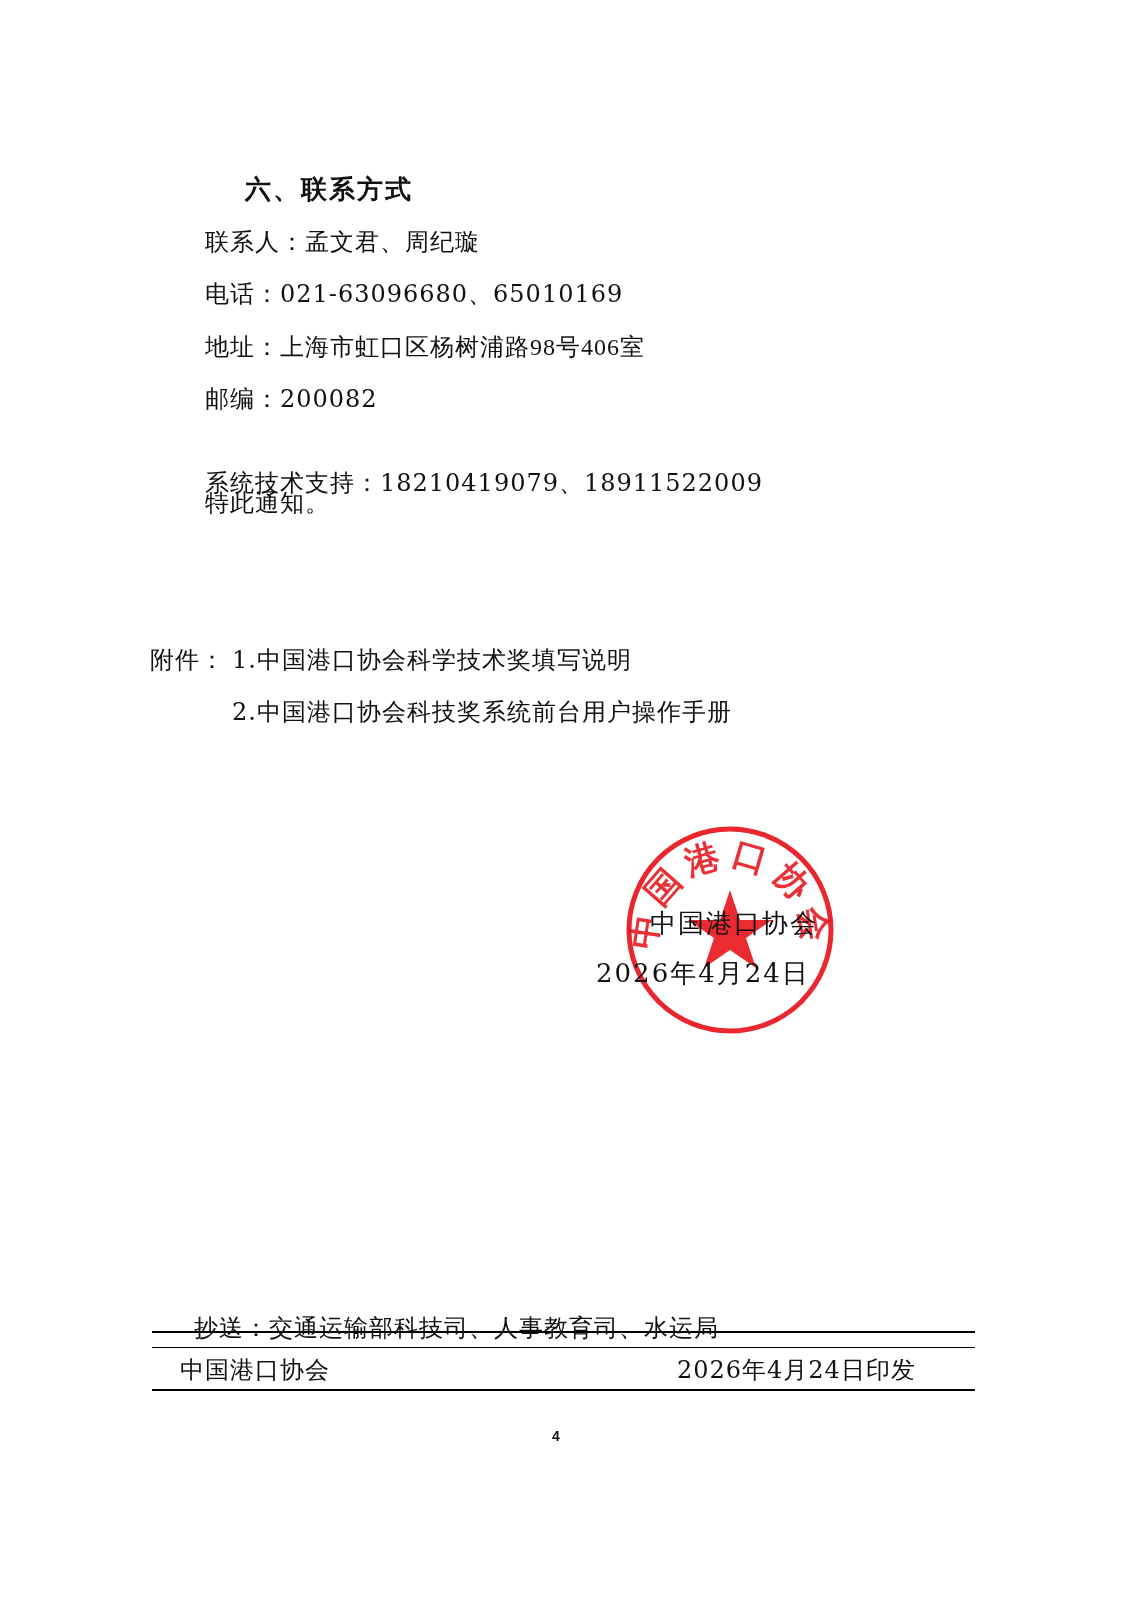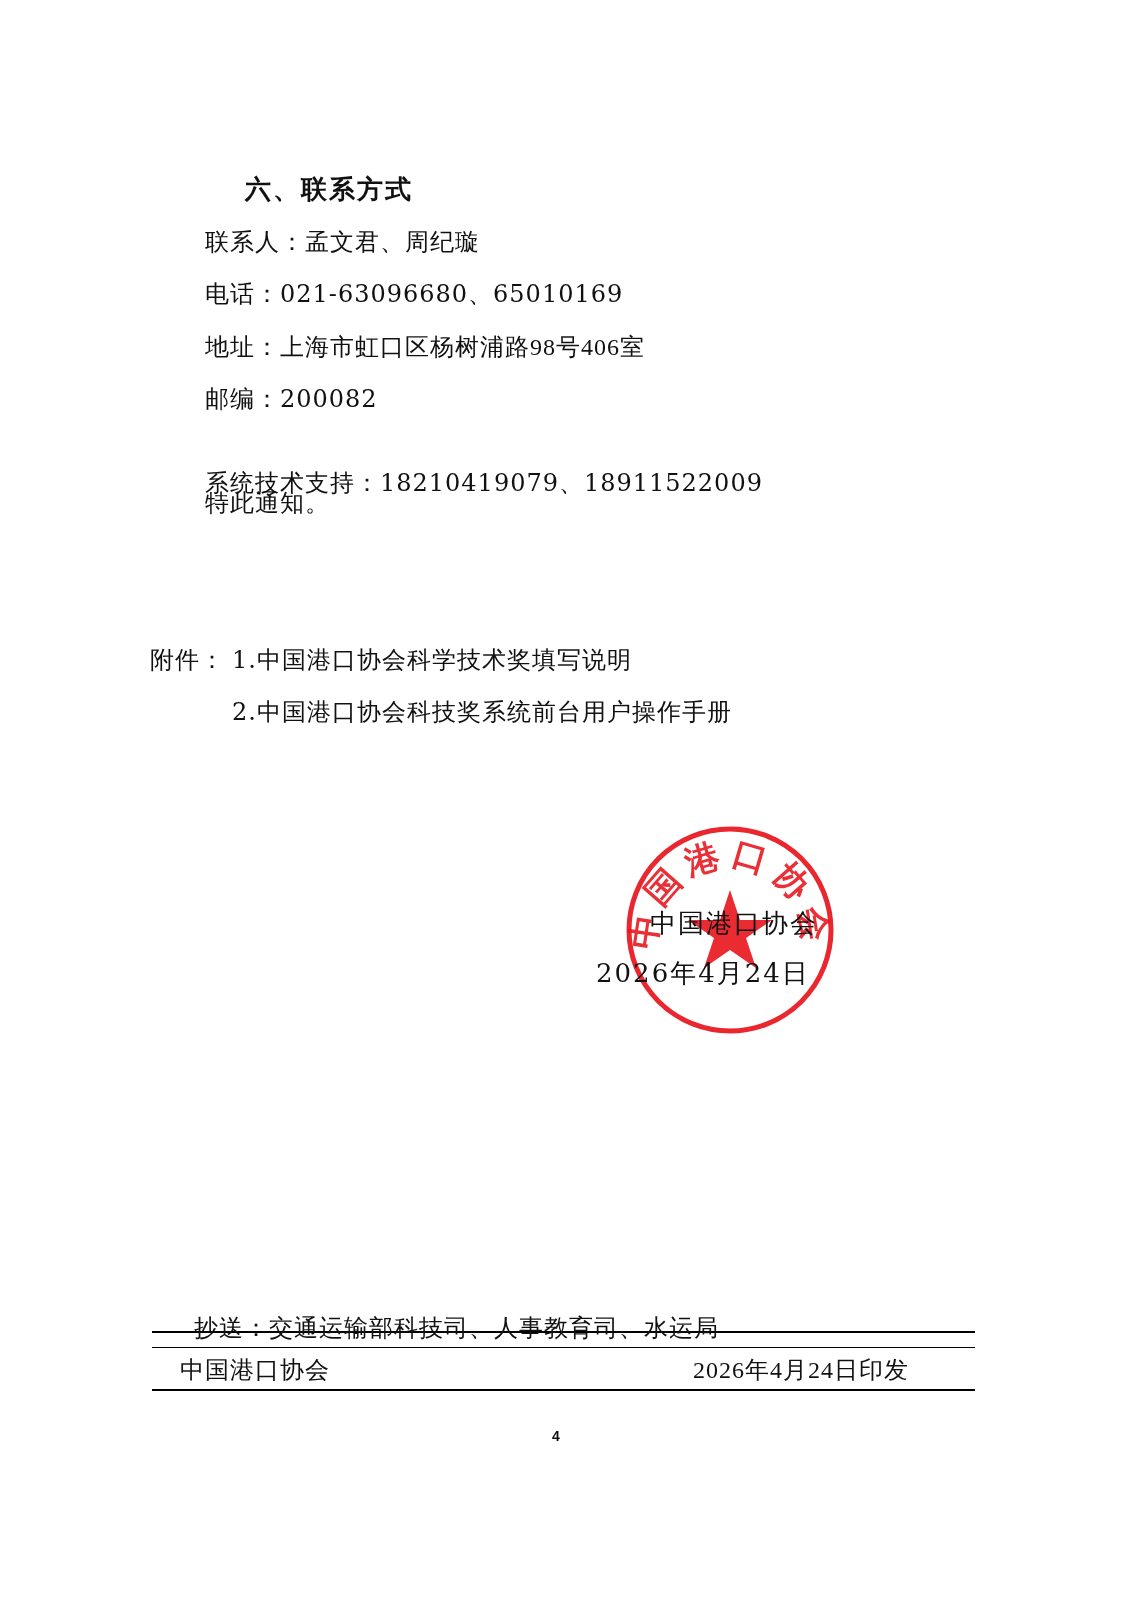--- a/index.html
+++ b/index.html
@@ -45,17 +45,17 @@
     </g>
   </svg>
 
   <div class="sig" style="left:650px; top:908px;">中国港口协会</div>
   <div class="sig" style="left:596px; top:958px;">2026年4月24日</div>
 
   <div class="rule" style="top:1331px; height:2px;"></div>
   <div class="foot" style="left:178px; top:1314px;margin-left:16px;">抄送：交通运输部科技司、人事教育司、水运局</div>
   <div class="rule" style="top:1347px; height:1px;"></div>
   <div class="foot" style="left:180px; top:1356px;">中国港口协会</div>
-  <div class="foot" style="left:693px; top:1356px;font-family:Liberation Serif, serif;">2026年4月24日印发</div>
+  <div class="foot" style="left:677px; top:1356px;">2026年4月24日印发</div>
   <div class="rule" style="top:1389px; height:2px;"></div>
 
   <div class="pagenum">4</div>
 </div>
 
 </body></html>

